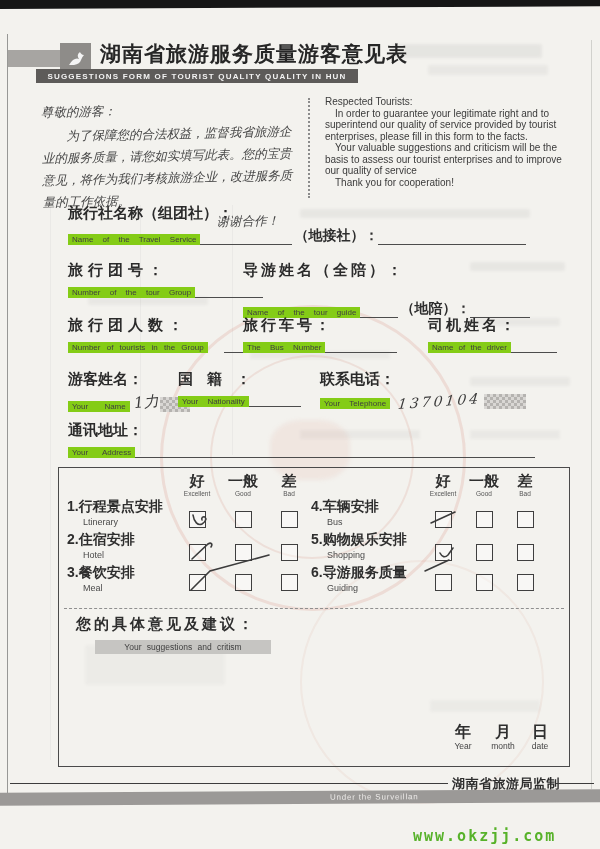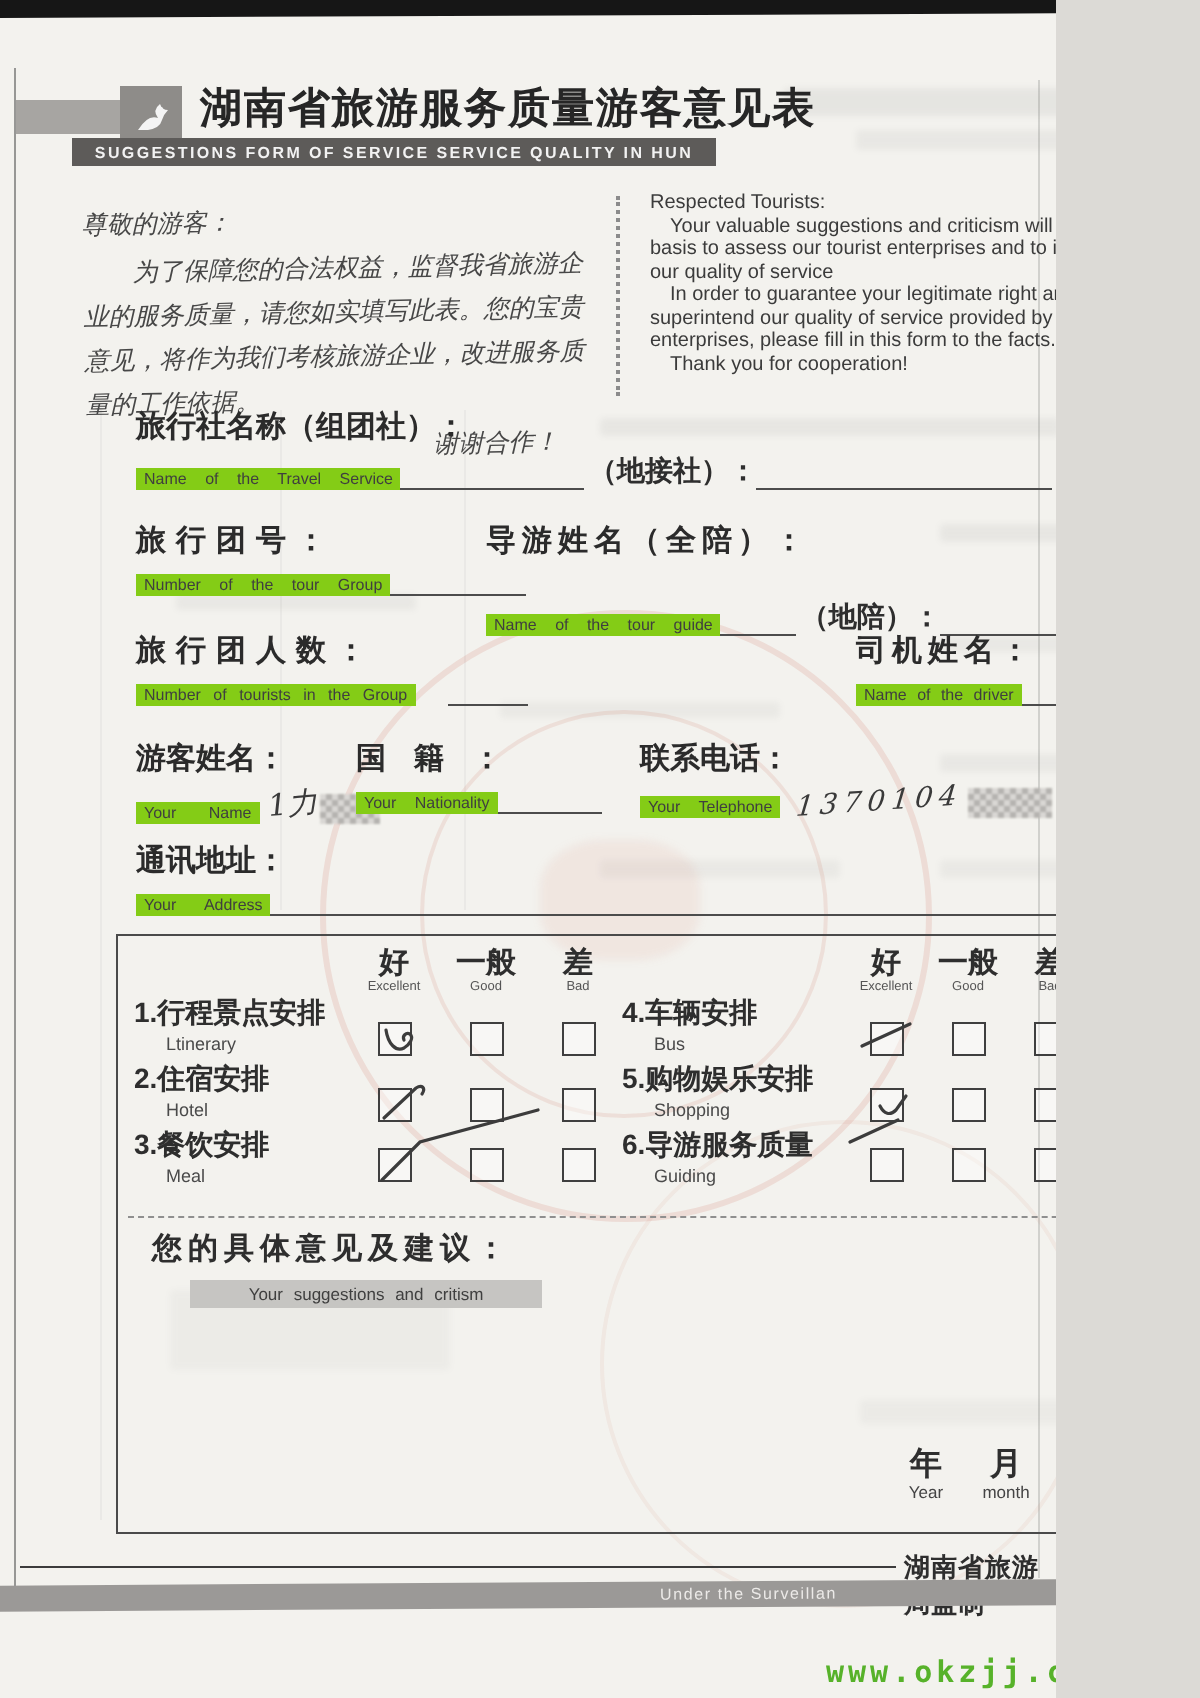--- a/index.html
+++ b/index.html
@@ -1,16 +1,16 @@
 <!DOCTYPE html>
 <html lang="zh"><head>
 <meta charset="utf-8">
 <style>
   html,body{margin:0;padding:0;background:#dcdad6;}
-  .page{position:relative;width:528px;height:849px;background:#f3f2ee;overflow:hidden;
+  .page{position:relative;width:600px;height:849px;background:#f3f2ee;overflow:hidden;
         font-family:"Liberation Sans",sans-serif;color:#2e2e2e;}
   .abs{position:absolute;}
   
   .scan-top{position:absolute;top:0;left:-4px;width:610px;height:9px;background:#161616;
             transform:rotate(-.25deg);transform-origin:left top;}
   .edge-l{position:absolute;left:7px;top:34px;bottom:48px;width:1px;background:rgba(60,60,60,.5);}
   .edge-r{position:absolute;right:8px;top:40px;bottom:60px;width:1px;background:rgba(90,90,90,.22);}
   .ghost{position:absolute;background:#777;filter:blur(1.5px);border-radius:2px;}
   .vghost{position:absolute;width:1px;background:#666;opacity:.06;}
   
@@ -113,32 +113,32 @@
   <div class="seal-blob" style="left:270px;top:420px;width:80px;height:60px;"></div>
 
   <div class="hdr-grayblock"></div>
   <div class="hdr-logo">
     <svg width="22" height="22" viewBox="0 0 22 22">
       <path d="M4 17 q5 -8 10 -6 q-3 -4 1 -7 q1 3 4 3 q-2 2 -3 5 q-1 4 -7 5 z" fill="#f4f4f4"></path>
       <circle cx="15.5" cy="6.5" r="1" fill="#f4f4f4"></circle>
     </svg>
   </div>
   <div class="hdr-title">湖南省旅游服务质量游客意见表</div>
-  <div class="hdr-enbar">SUGGESTIONS FORM OF SERVICE SERVICE QUALITY IN HUN</div>
+  <div class="hdr-enbar">SUGGESTIONS FORM OF TOURIST QUALITY QUALITY IN HUN</div>
 
   <div class="intro-cn">
     <p class="greet">尊敬的游客：</p>
     <p class="body">为了保障您的合法权益，监督我省旅游企业的服务质量，请您如实填写此表。您的宝贵意见，将作为我们考核旅游企业，改进服务质量的工作依据。</p>
     <p class="close">谢谢合作！</p>
   </div>
   <div class="intro-div"></div>
   <div class="intro-en">
     <p class="first">Respected Tourists:</p>
+    <p>In order to guarantee your legitimate right and to superintend our quality of service provided by tourist enterprises, please fill in this form to the facts.</p>
     <p>Your valuable suggestions and criticism will be the basis to assess our tourist enterprises and to improve our quality of service</p>
-    <p>In order to guarantee your legitimate right and to superintend our quality of service provided by tourist enterprises, please fill in this form to the facts.</p>
     <p>Thank you for cooperation!</p>
   </div>
 
   <div class="abs" style="left:68px;top:204px;">
     <div class="cnlab">旅行社名称（组团社）：</div>
     <div class="subrow" style="margin-top:4px;">
       <span class="en-hl">Name of the Travel Service</span>
       <span class="uline" style="width:92px;"></span>
       <span class="cn2">（地接社）：</span>
       <span class="uline" style="width:148px;"></span>
@@ -160,20 +160,27 @@
       <span class="cn2">（地陪）：</span>
       <span class="uline" style="width:60px;"></span>
     </div>
   </div>
 
   <div class="abs" style="left:68px;top:316px;">
     <div class="cnlab sp">旅行团人数：</div>
     <div class="subrow" style="margin-top:4px;gap:16px;">
       <span class="en-hl" style="word-spacing:4px;">Number of tourists in the Group</span>
       <span class="uline" style="width:40px;"></span>
+    </div>
+  </div>
+  <div class="abs" style="left:243px;top:316px;">
+    <div class="cnlab sp2">旅行车号：</div>
+    <div class="subrow" style="margin-top:4px;">
+      <span class="en-hl">The Bus Number</span>
+      <span class="uline" style="width:72px;"></span>
     </div>
   </div>
   <div class="abs" style="left:428px;top:316px;">
     <div class="cnlab sp2">司机姓名：</div>
     <div class="subrow" style="margin-top:4px;">
       <span class="en-hl" style="word-spacing:3px;">Name of the driver</span>
       <span class="uline" style="width:46px;"></span>
     </div>
   </div>
 

